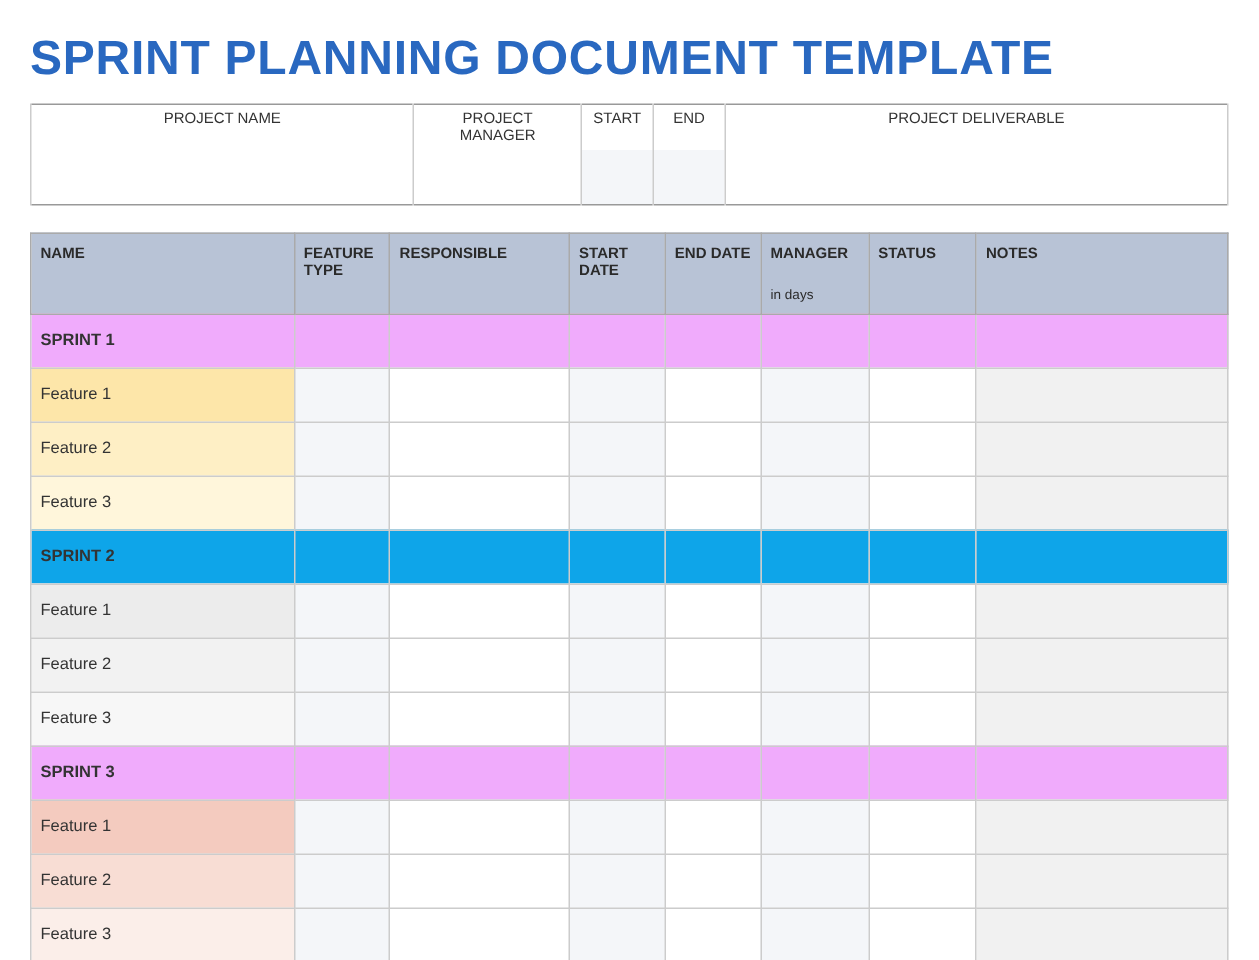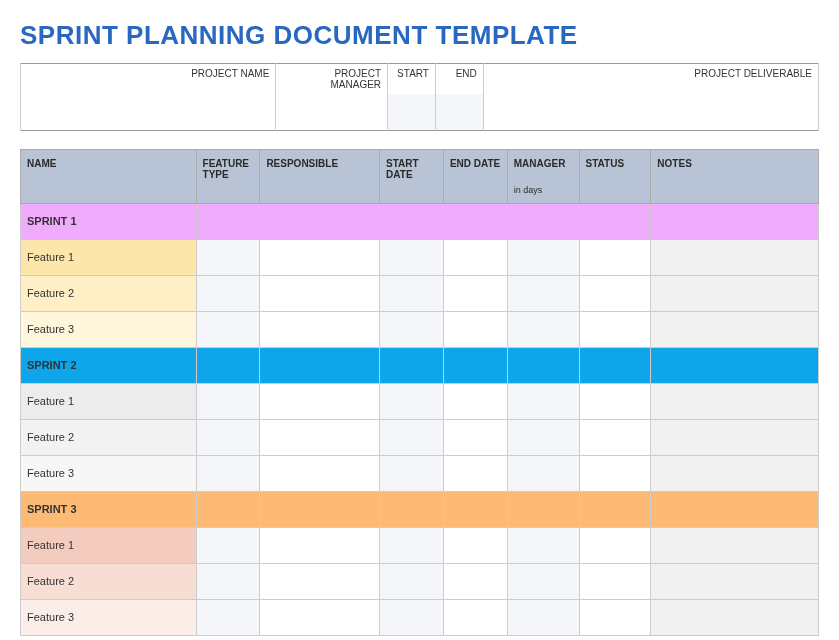--- a/index.html
+++ b/index.html
@@ -4,33 +4,33 @@
   <style>
     * { box-sizing: border-box; margin: 0; padding: 0; }
     body {
       font-family: Arial, Helvetica, sans-serif;
       background: #ffffff;
       padding: 20px;
       width: 839px;
     }
     .title {
       color: #2968c0;
-      font-size: 26px;
+      font-size: 32px;
       font-weight: bold;
       letter-spacing: 0.5px;
       margin-bottom: 12px;
     }
     .project-info {
       width: 100%;
       border: 1px solid #999;
       border-collapse: collapse;
       margin-bottom: 18px;
     }
     .project-info th {
-      text-align: right;
+      text-align: center;
       font-size: 10px;
       font-weight: normal;
       color: #333;
       padding: 4px 6px;
       border-left: 1px solid #ccc;
       border-right: 1px solid #ccc;
       background: #fff;
       vertical-align: top;
     }
     .project-info td {
@@ -92,21 +92,21 @@
     .s1-hdr { background: #f0abfc; }
     .s1-f1 { background: #fde6a9; }
     .s1-f2 { background: #feefc5; }
     .s1-f3 { background: #fff6db; }
     
     .s2-hdr { background: #0ea5e9; }
     .s2-f1 { background: #ececec; }
     .s2-f2 { background: #f2f2f2; }
     .s2-f3 { background: #f7f7f7; }
     
-    .s3-hdr { background: #fdba74; }
+    .s3-hdr { background: #f0abfc; }
     .s3-f1 { background: #f4cbbf; }
     .s3-f2 { background: #f8ddd4; }
     .s3-f3 { background: #fbeee9; }
   </style>
 </head>
 <body>
 
 <div class="title">SPRINT PLANNING DOCUMENT TEMPLATE</div>
 
 <table class="project-info">

